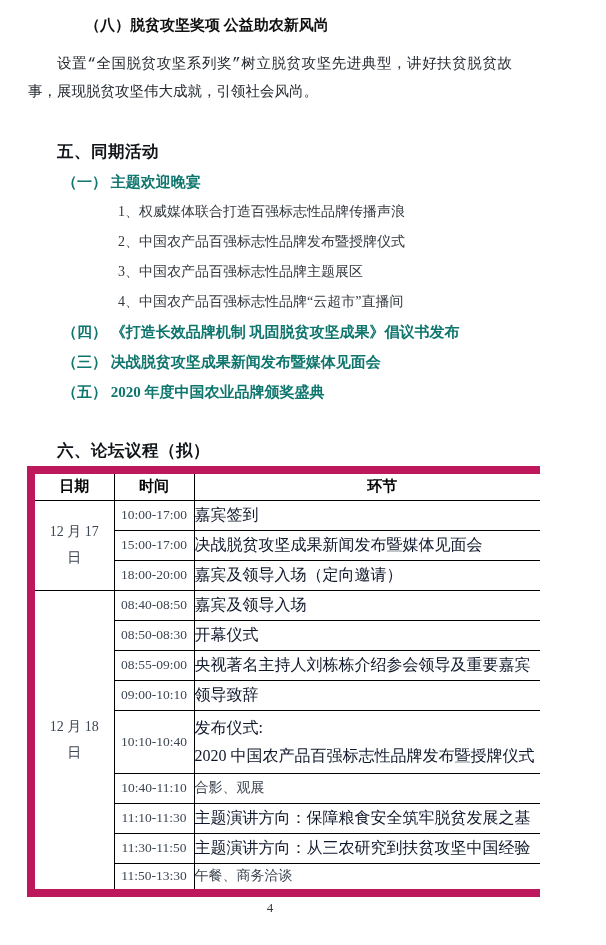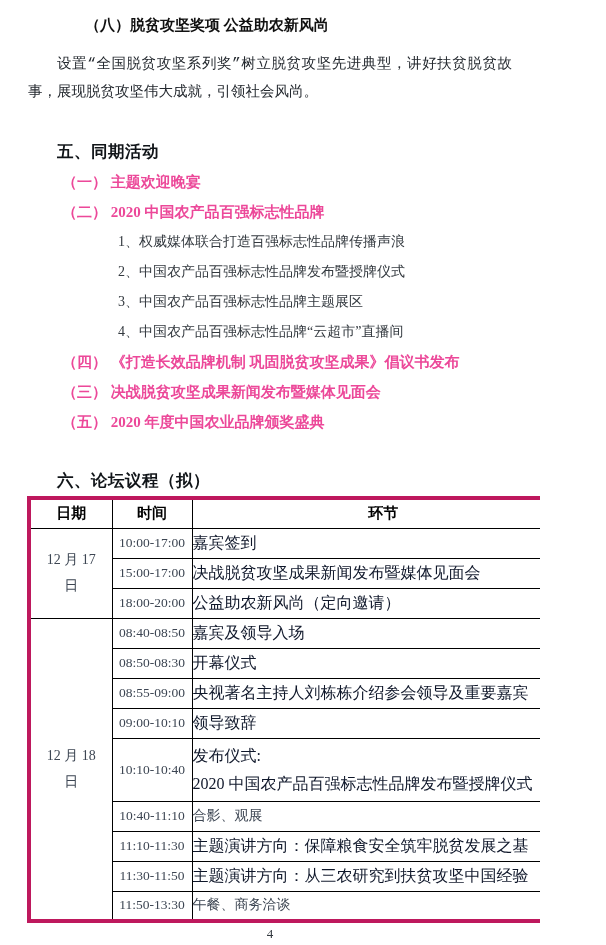--- a/index.html
+++ b/index.html
@@ -37,34 +37,34 @@
     line-height: 24px;
     color: #101418;
     letter-spacing: 0.5px;
   }
   .section-title.agenda { margin-top: 35px; }
   .sub-item {
     margin: 8px 0 0 62px;
     font-size: 15px;
     font-weight: bold;
     line-height: 22px;
-    color: #ec4899;
+    color: #0f766e;
   }
   .num-item {
     margin: 8px 0 0 118px;
     font-size: 14px;
     line-height: 22px;
     color: #33393f;
   }
   table.agenda-table {
     margin: 4px 0 0 27px;
     width: 551px;
     border-collapse: collapse;
     table-layout: fixed;
-    border: 4px solid #be185d;
+    border: 8px solid #be185d;
   }
   table.agenda-table th,
   table.agenda-table td {
     border: 1px solid #000;
     padding: 0;
     vertical-align: middle;
   }
   table.agenda-table th {
     height: 30px;
     font-size: 15px;
@@ -110,21 +110,20 @@
 
 <div class="page">
 
   <div class="award-heading">（八）脱贫攻坚奖项 公益助农新风尚</div>
 
   <div class="award-paragraph">设置“全国脱贫攻坚系列奖”树立脱贫攻坚先进典型，讲好扶贫脱贫故事，展现脱贫攻坚伟大成就，引领社会风尚。</div>
 
   <div class="section-title">五、同期活动</div>
 
   <div class="sub-item">（一） 主题欢迎晚宴</div>
-  <div class="sub-item">（二） 2020 中国农产品百强标志性品牌</div>
 
   <div class="num-item">1、权威媒体联合打造百强标志性品牌传播声浪</div>
   <div class="num-item">2、中国农产品百强标志性品牌发布暨授牌仪式</div>
   <div class="num-item">3、中国农产品百强标志性品牌主题展区</div>
   <div class="num-item">4、中国农产品百强标志性品牌“云超市”直播间</div>
 
   <div class="sub-item">（四） 《打造长效品牌机制 巩固脱贫攻坚成果》倡议书发布</div>
   <div class="sub-item">（三） 决战脱贫攻坚成果新闻发布暨媒体见面会</div>
   <div class="sub-item">（五） 2020 年度中国农业品牌颁奖盛典</div>
 
@@ -151,21 +150,21 @@
         </td>
         <td class="time-cell">10:00-17:00</td>
         <td class="event-cell">嘉宾签到</td>
       </tr>
       <tr>
         <td class="time-cell">15:00-17:00</td>
         <td class="event-cell">决战脱贫攻坚成果新闻发布暨媒体见面会</td>
       </tr>
       <tr>
         <td class="time-cell">18:00-20:00</td>
-        <td class="event-cell">公益助农新风尚（定向邀请）</td>
+        <td class="event-cell">嘉宾及领导入场（定向邀请）</td>
       </tr>
 
       <tr>
         <td class="date-cell" rowspan="9">
           <div>12 月 18</div>
           <div>日</div>
         </td>
         <td class="time-cell">08:40-08:50</td>
         <td class="event-cell">嘉宾及领导入场</td>
       </tr>

